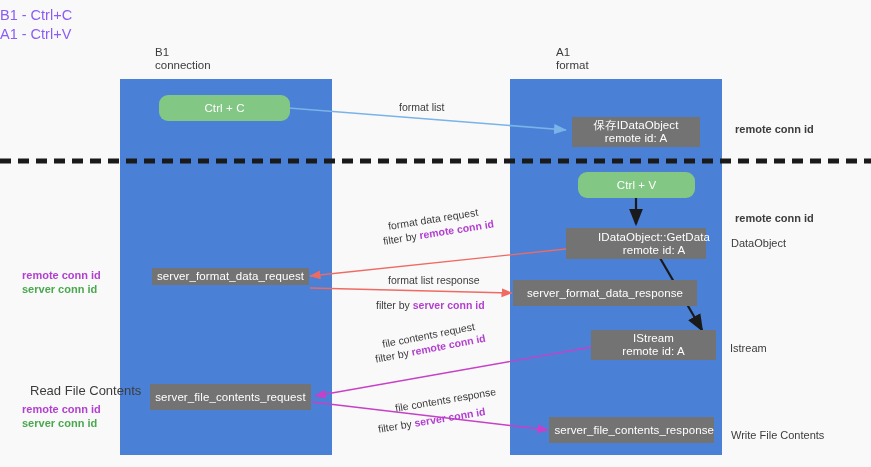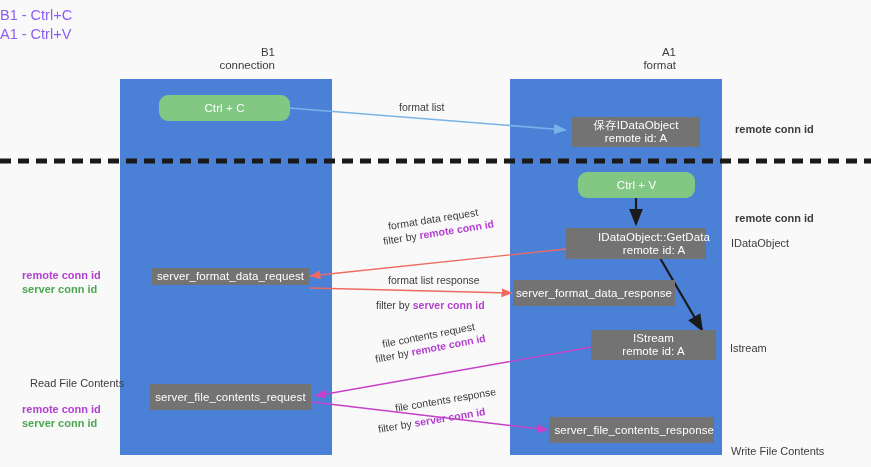--- a/index.html
+++ b/index.html
@@ -22,21 +22,21 @@
     color:#ffffff;
     font-size:11.5px;
     line-height:13px;
     text-align:center;
     letter-spacing:.1px;
   }
   .node.green{background:#83c785;border-radius:9px;}
   .node.orange{background:#737373;}
   .node .l2{font-size:11.5px;}
   .cap{
-    position:absolute;text-align:right;font-size:11.5px;line-height:13px;color:#3c3c3c;
+    position:absolute;text-align:left;font-size:11.5px;line-height:13px;color:#3c3c3c;
   }
   .title{
     position:absolute;left:0;top:6px;width:871px;
     font-size:14.5px;line-height:19px;color:#8b5cf6;
   }
   .sidelbl{position:absolute;font-size:11px;line-height:14px;color:#3c3c3c;white-space:nowrap;}
   .purple{color:#b23fd0;font-weight:bold;}
   .green-t{color:#4aa84e;font-weight:bold;}
   .edgelbl{position:absolute;font-size:10.5px;line-height:14px;color:#3c3c3c;white-space:nowrap;}
   .edgelbl .hl{font-weight:bold;}
@@ -115,21 +115,21 @@
 
   <div class="node orange" style="left:566px;top:228px;width:140px;height:31px;padding-left:36px;">
     <div>IDataObject::GetData</div>
     <div class="l2">remote id: A</div>
   </div>
 
   <div class="node orange" style="left:152px;top:268px;width:157px;height:17px;">
     <div>server_format_data_request</div>
   </div>
 
-  <div class="node orange" style="left:513px;top:280px;width:162px;height:26px;">
+  <div class="node orange" style="left:513px;top:280px;width:184px;height:26px;">
     <div>server_format_data_response</div>
   </div>
 
   <div class="node orange" style="left:591px;top:330px;width:125px;height:30px;">
     <div>IStream</div>
     <div class="l2">remote id: A</div>
   </div>
 
   <div class="node orange" style="left:150px;top:384px;width:161px;height:26px;">
     <div>server_file_contents_request</div>
@@ -161,25 +161,25 @@
   <div class="edgelbl rot-c" style="left:394px;top:401px;">file contents response</div>
   <div class="edgelbl rot-c" style="left:377px;top:422px;">
     <span>filter by </span><span class="hl purple">server conn id</span>
   </div>
 
   <div class="sidelbl" style="left:22px;top:268px;">
     <div class="purple">remote conn id</div>
     <div class="green-t">server conn id</div>
   </div>
 
-  <div class="sidelbl" style="left:30px;top:376px;font-size:11px;">Read File Contents</div>
+  <div class="sidelbl" style="left:30px;top:384px;font-size:13px;">Read File Contents</div>
   <div class="sidelbl" style="left:22px;top:402px;">
     <div class="purple">remote conn id</div>
     <div class="green-t">server conn id</div>
   </div>
 
   <div class="rightlbl purple" style="left:735px;top:122px;">remote conn id</div>
   <div class="rightlbl purple" style="left:735px;top:211px;">remote conn id</div>
-  <div class="rightlbl" style="left:731px;top:236px;">IDataObject</div>
+  <div class="rightlbl" style="left:731px;top:236px;">DataObject</div>
   <div class="rightlbl" style="left:730px;top:341px;">Istream</div>
-  <div class="rightlbl" style="left:731px;top:444px;text-align:right;">Write File Contents</div>
+  <div class="rightlbl" style="left:731px;top:428px;text-align:right;">Write File Contents</div>
 
 </div>
 
 </body></html>

